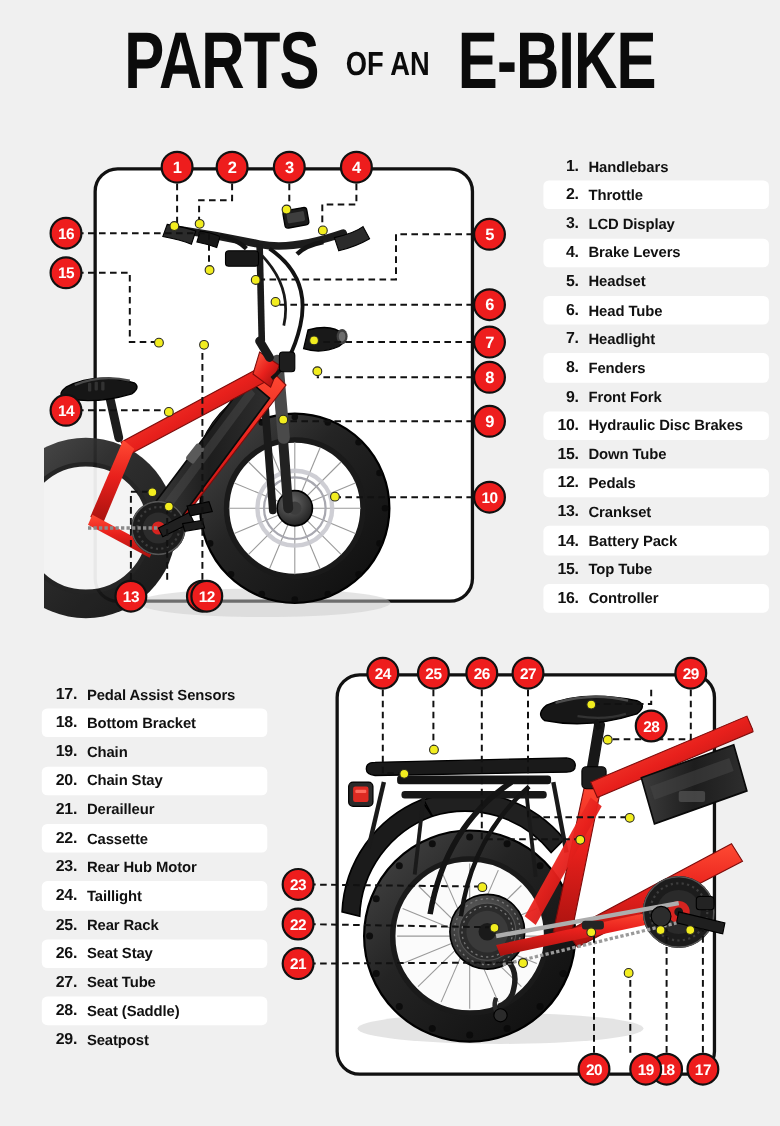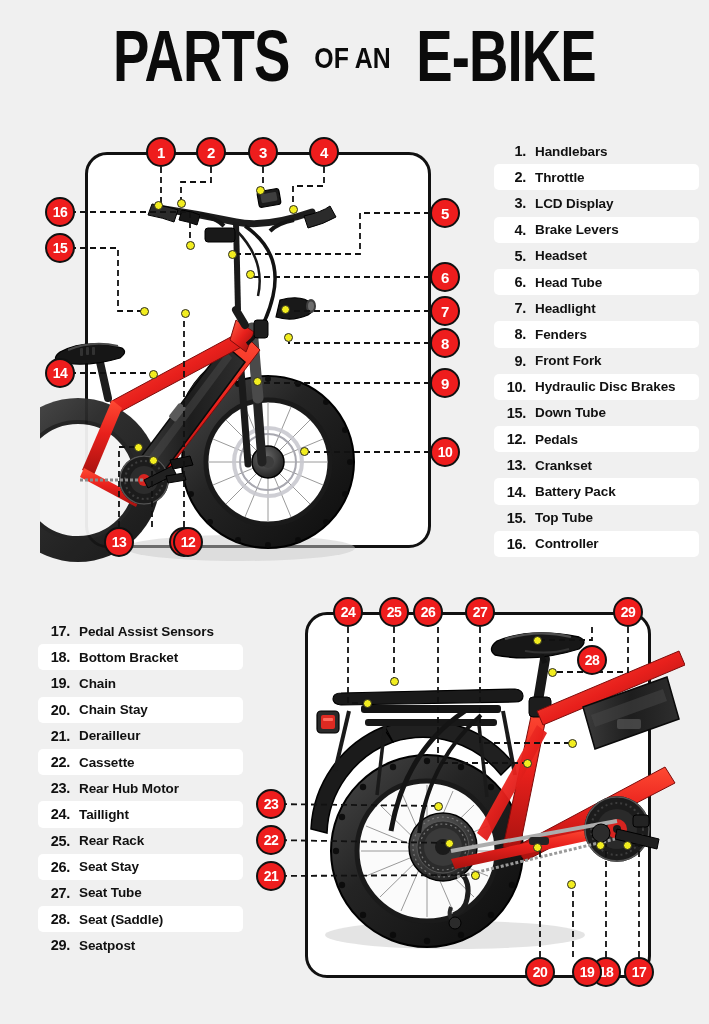--- a/index.html
+++ b/index.html
@@ -541,21 +541,21 @@
     <div class="dot" style="left: 185.5px; top: 240.5px;"></div>
     <div class="badge wide" style="left: 624px; top: 957px;">17</div>
     <div class="badge wide" style="left: 591px; top: 957px;">18</div>
     <div class="badge wide" style="left: 572px; top: 957px;">19</div>
     <div class="badge wide" style="left: 525px; top: 957px;">20</div>
     <div class="badge wide" style="left: 256px; top: 861px;">21</div>
     <div class="badge wide" style="left: 256px; top: 825px;">22</div>
     <div class="badge wide" style="left: 256px; top: 789px;">23</div>
     <div class="badge wide" style="left: 333px; top: 597px;">24</div>
     <div class="badge wide" style="left: 379px; top: 597px;">25</div>
-    <div class="badge wide" style="left: 413px; top: 597px;">26</div>
+    <div class="badge wide" style="left: 423px; top: 597px;">26</div>
     <div class="badge wide" style="left: 465px; top: 597px;">27</div>
     <div class="badge wide" style="left: 577px; top: 597px; margin-top: 48px;">28</div>
     <div class="badge wide" style="left: 613px; top: 597px;">29</div>
     <div class="dot" style="left: 622.5px; top: 840.5px;"></div>
     <div class="dot" style="left: 595.5px; top: 840.5px;"></div>
     <div class="dot" style="left: 566.5px; top: 879.5px;"></div>
     <div class="dot" style="left: 532.5px; top: 842.5px;"></div>
     <div class="dot" style="left: 470.5px; top: 870.5px;"></div>
     <div class="dot" style="left: 444.5px; top: 838.5px;"></div>
     <div class="dot" style="left: 433.5px; top: 801.5px;"></div>

